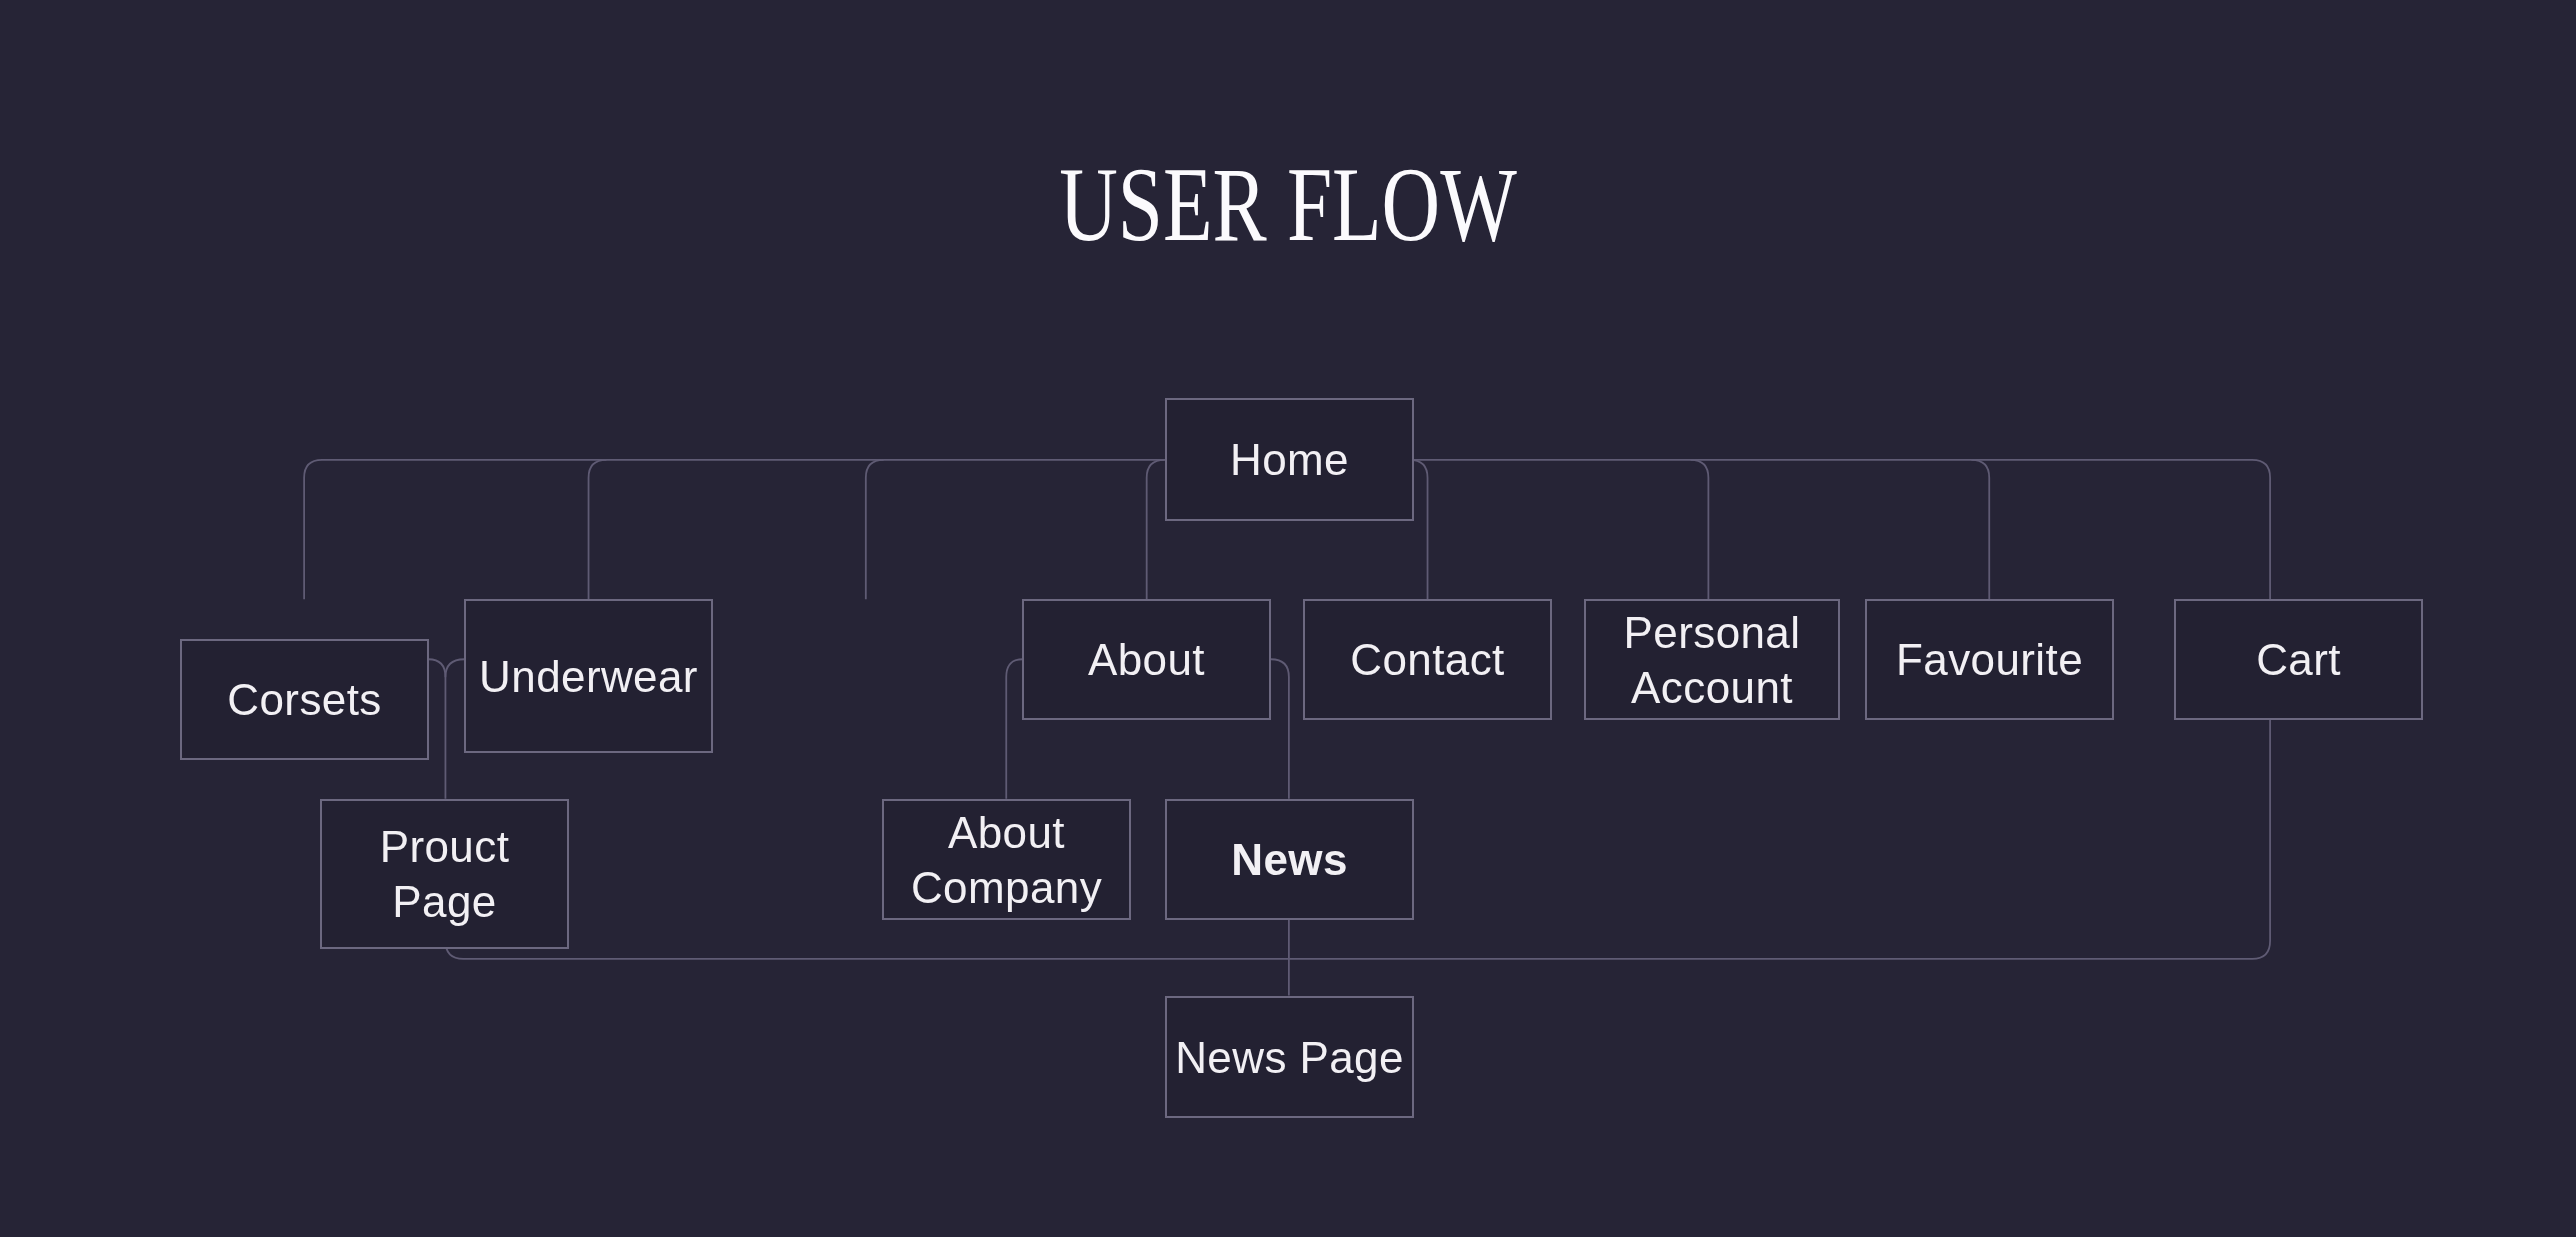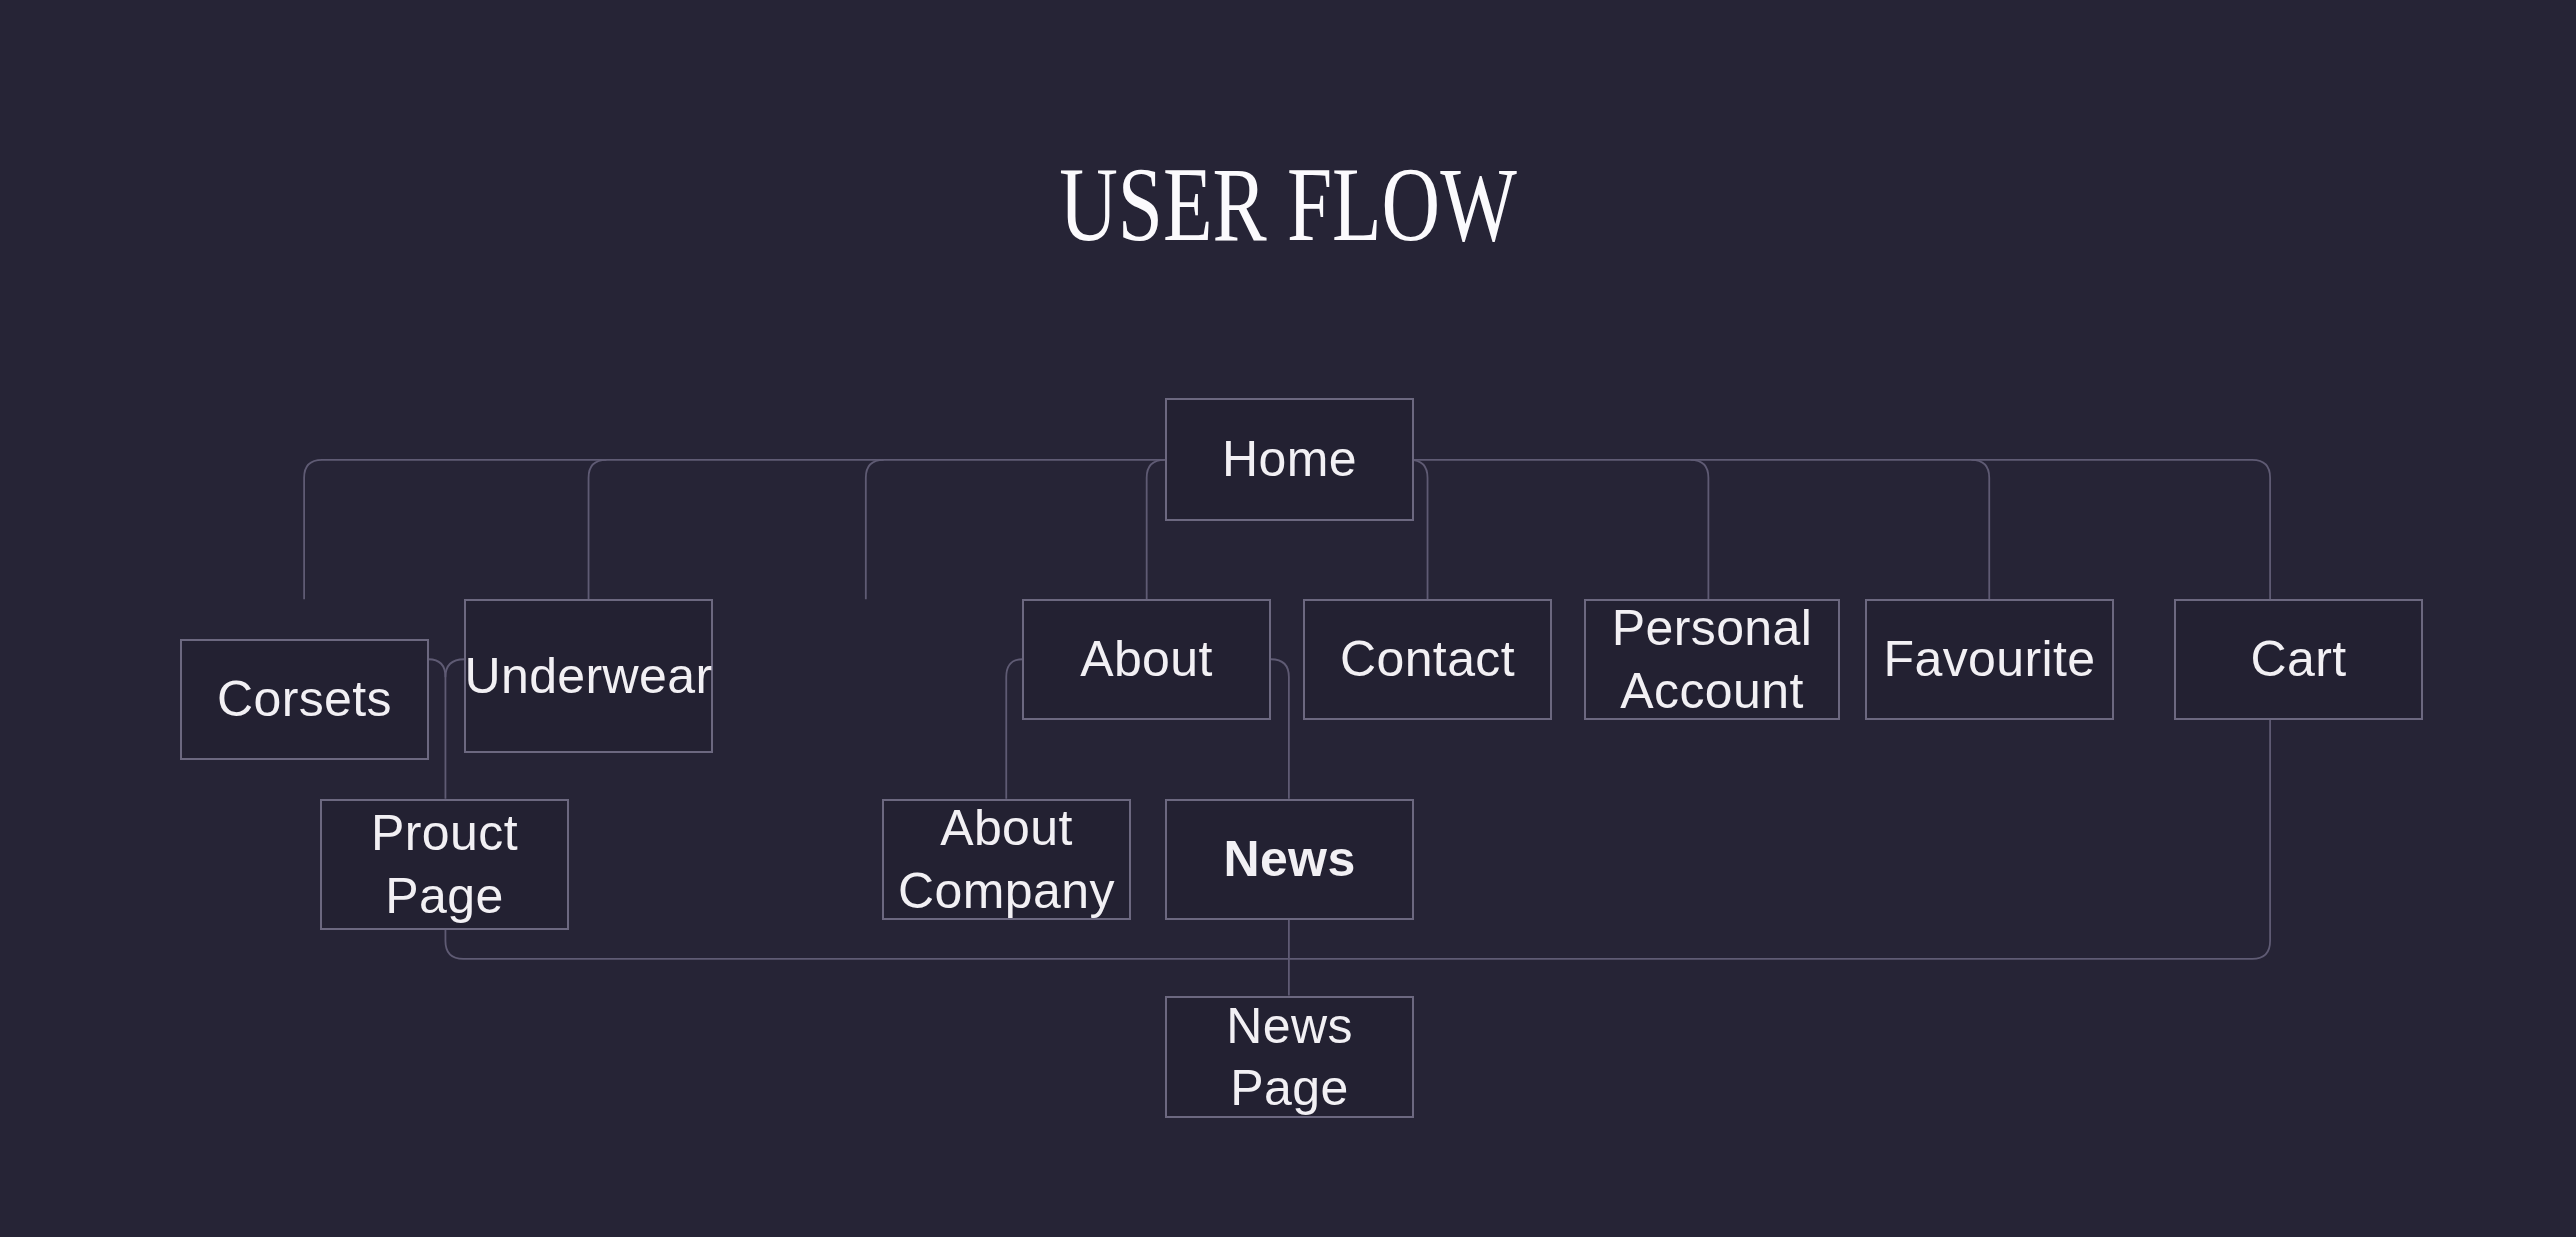--- a/index.html
+++ b/index.html
@@ -27,36 +27,36 @@
   .wires{position:absolute;left:0;top:0;}
   .wires path{fill:none;stroke:var(--line);stroke-width:2px;}
   .node{
     position:absolute;
     box-sizing:border-box;
     background:var(--node-fill);
     border:2.2px solid var(--node-border);
     color:var(--text);
     display:flex;align-items:center;justify-content:center;
     text-align:center;
-    font-size:50px;line-height:1.25;font-weight:400;
+    font-size:44px;line-height:1.25;font-weight:400;
     white-space:pre-line;
     letter-spacing:0.4px;
   }
   .node--bold{font-weight:700;}
   
   .n-home{left:1165px;top:398px;width:249px;height:123px;}
   .n-corsets{left:180px;top:599px;width:249px;height:121px;margin-top:40px;}
   .n-underwear{left:464px;top:599px;width:249px;height:154px;}
   .n-reviews{left:741px;top:599px;width:249px;height:121px;}
   .n-about{left:1022px;top:599px;width:249px;height:121px;}
   .n-contact{left:1303px;top:599px;width:249px;height:121px;}
   .n-personal-account{left:1584px;top:599px;width:256px;height:121px;}
   .n-favourite{left:1865px;top:599px;width:249px;height:121px;}
   .n-cart{left:2146px;top:599px;width:249px;height:121px;margin-left:28px;}
-  .n-prouct-page{left:320px;top:799px;width:249px;height:131px;}
+  .n-prouct-page{left:320px;top:799px;width:249px;height:150px;}
   .n-about-company{left:882px;top:799px;width:249px;height:121px;}
   .n-news{left:1165px;top:799px;width:249px;height:121px;}
   .n-news-page{left:1165px;top:996px;width:249px;height:122px;}
 </style>
 </head>
 <body>
 
 <div class="canvas">
 
   <svg class="wires" width="2576" height="1238" viewBox="0 0 2880 1384" aria-hidden="true">

